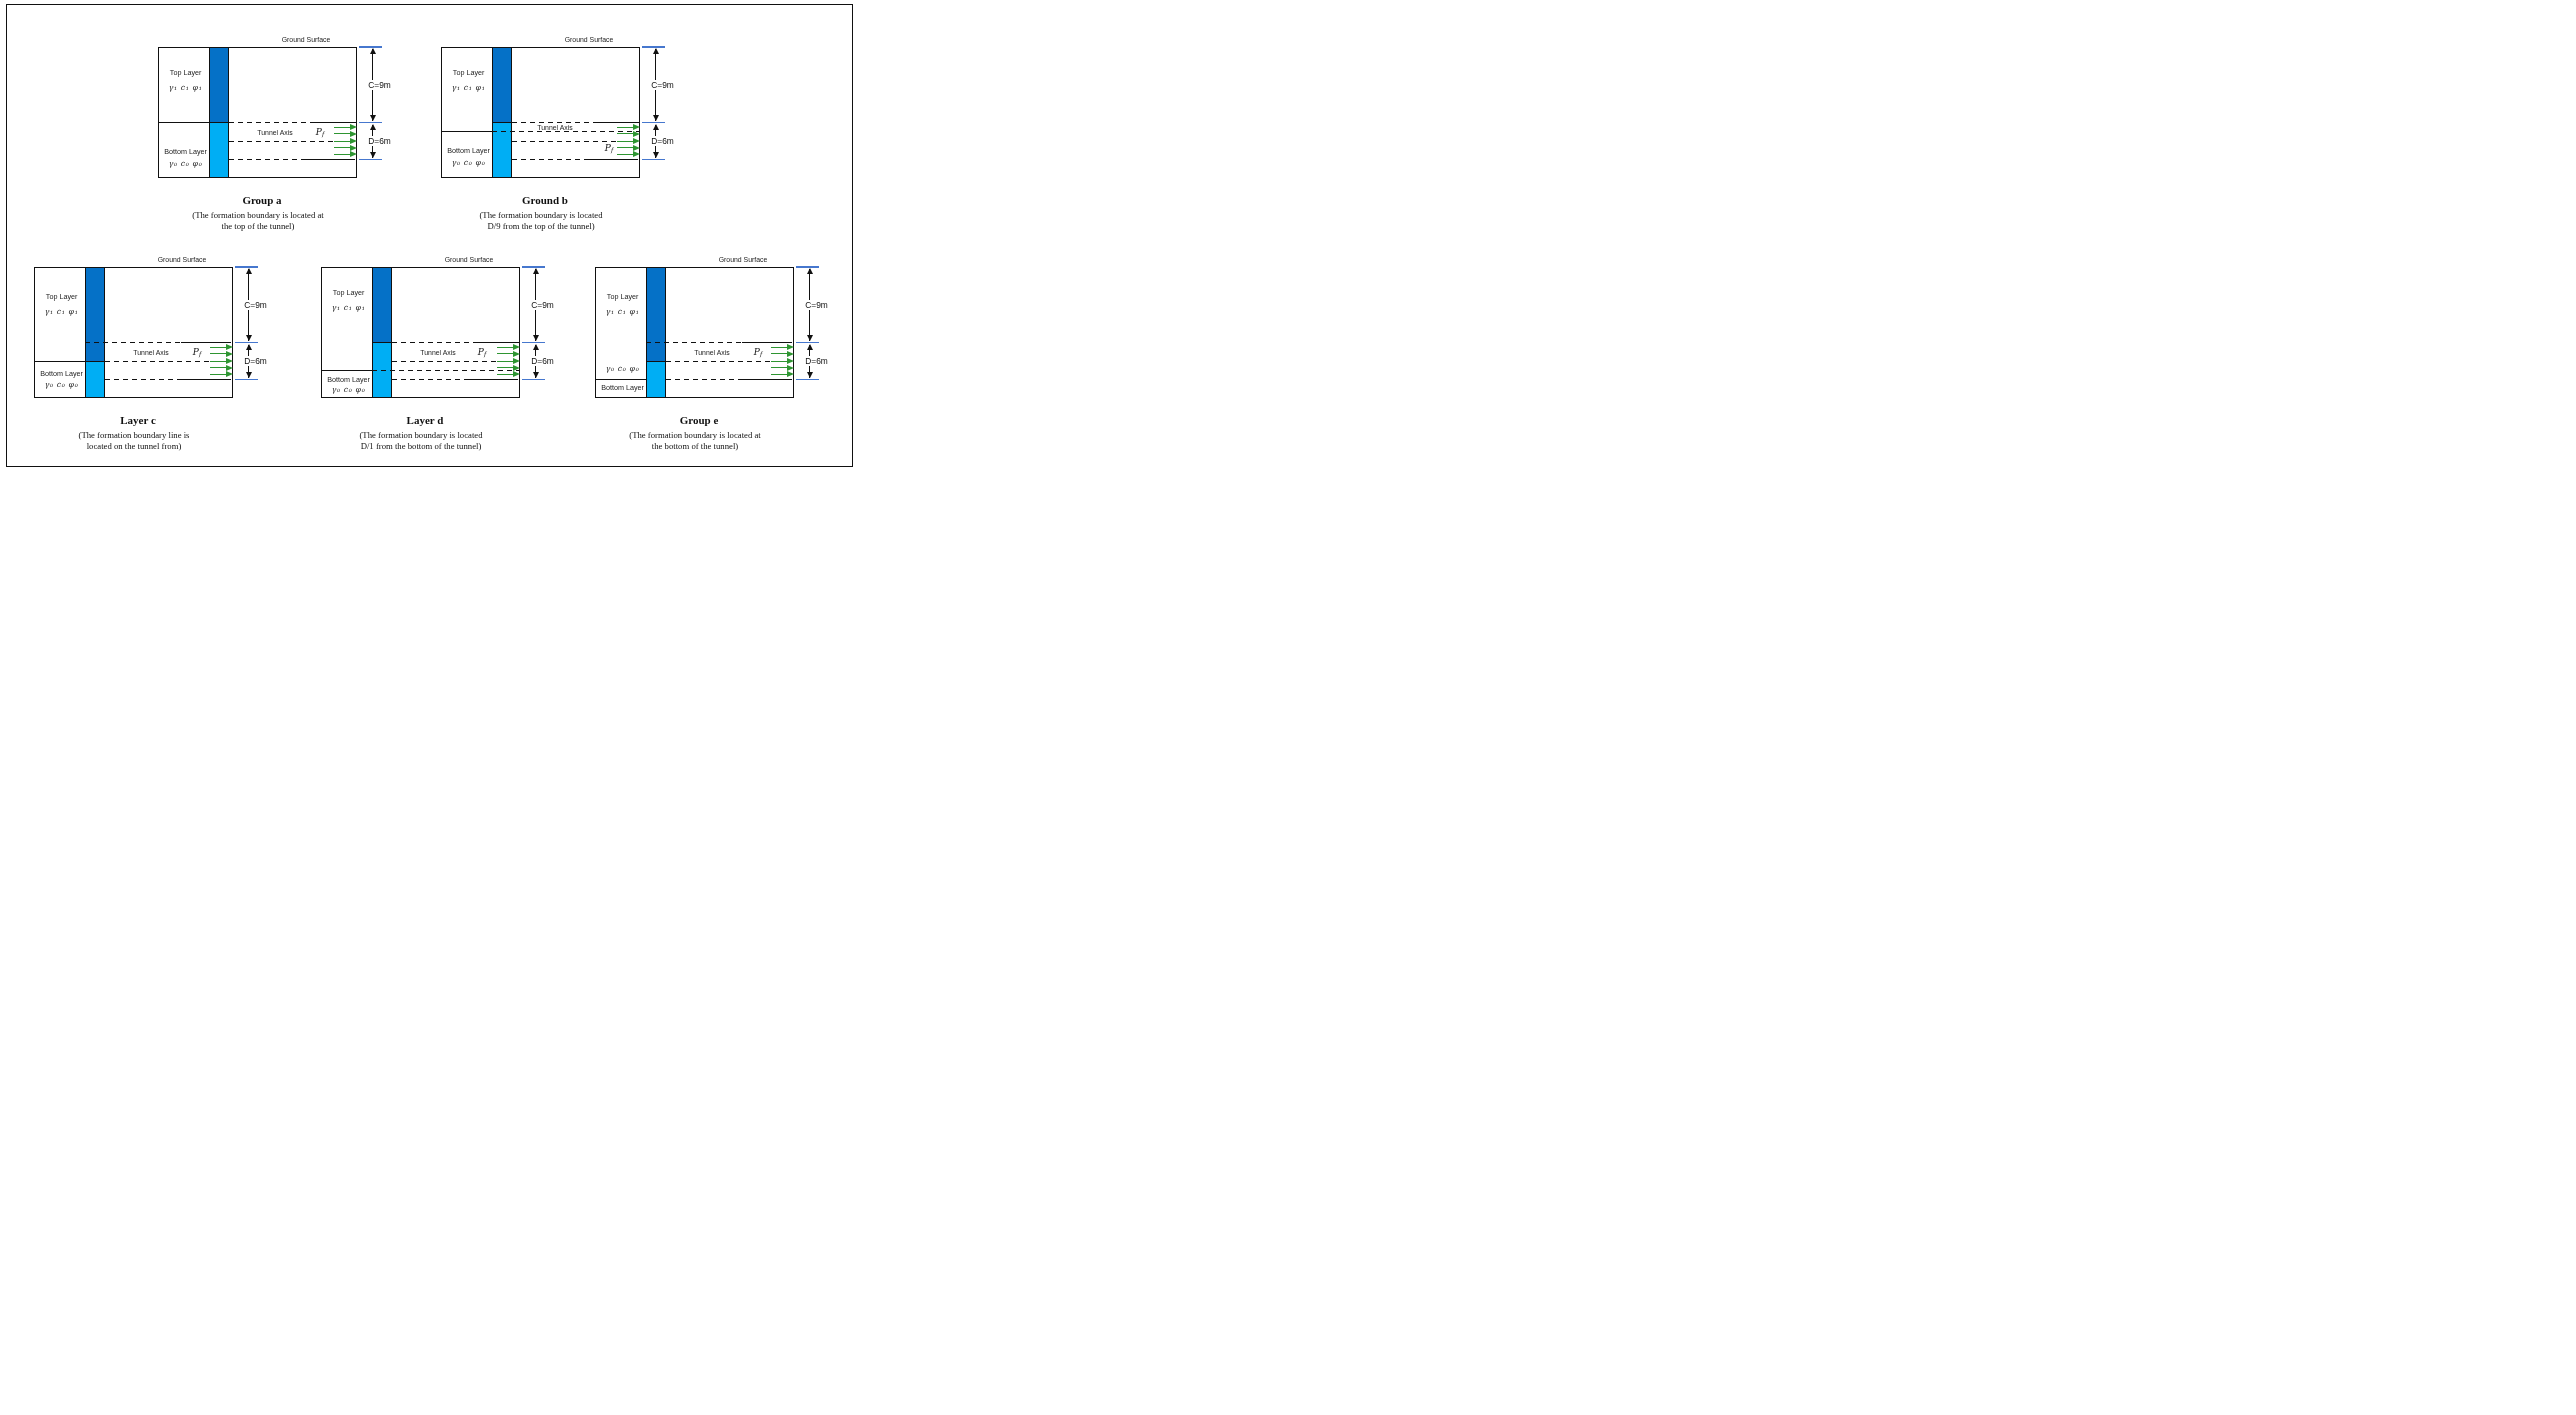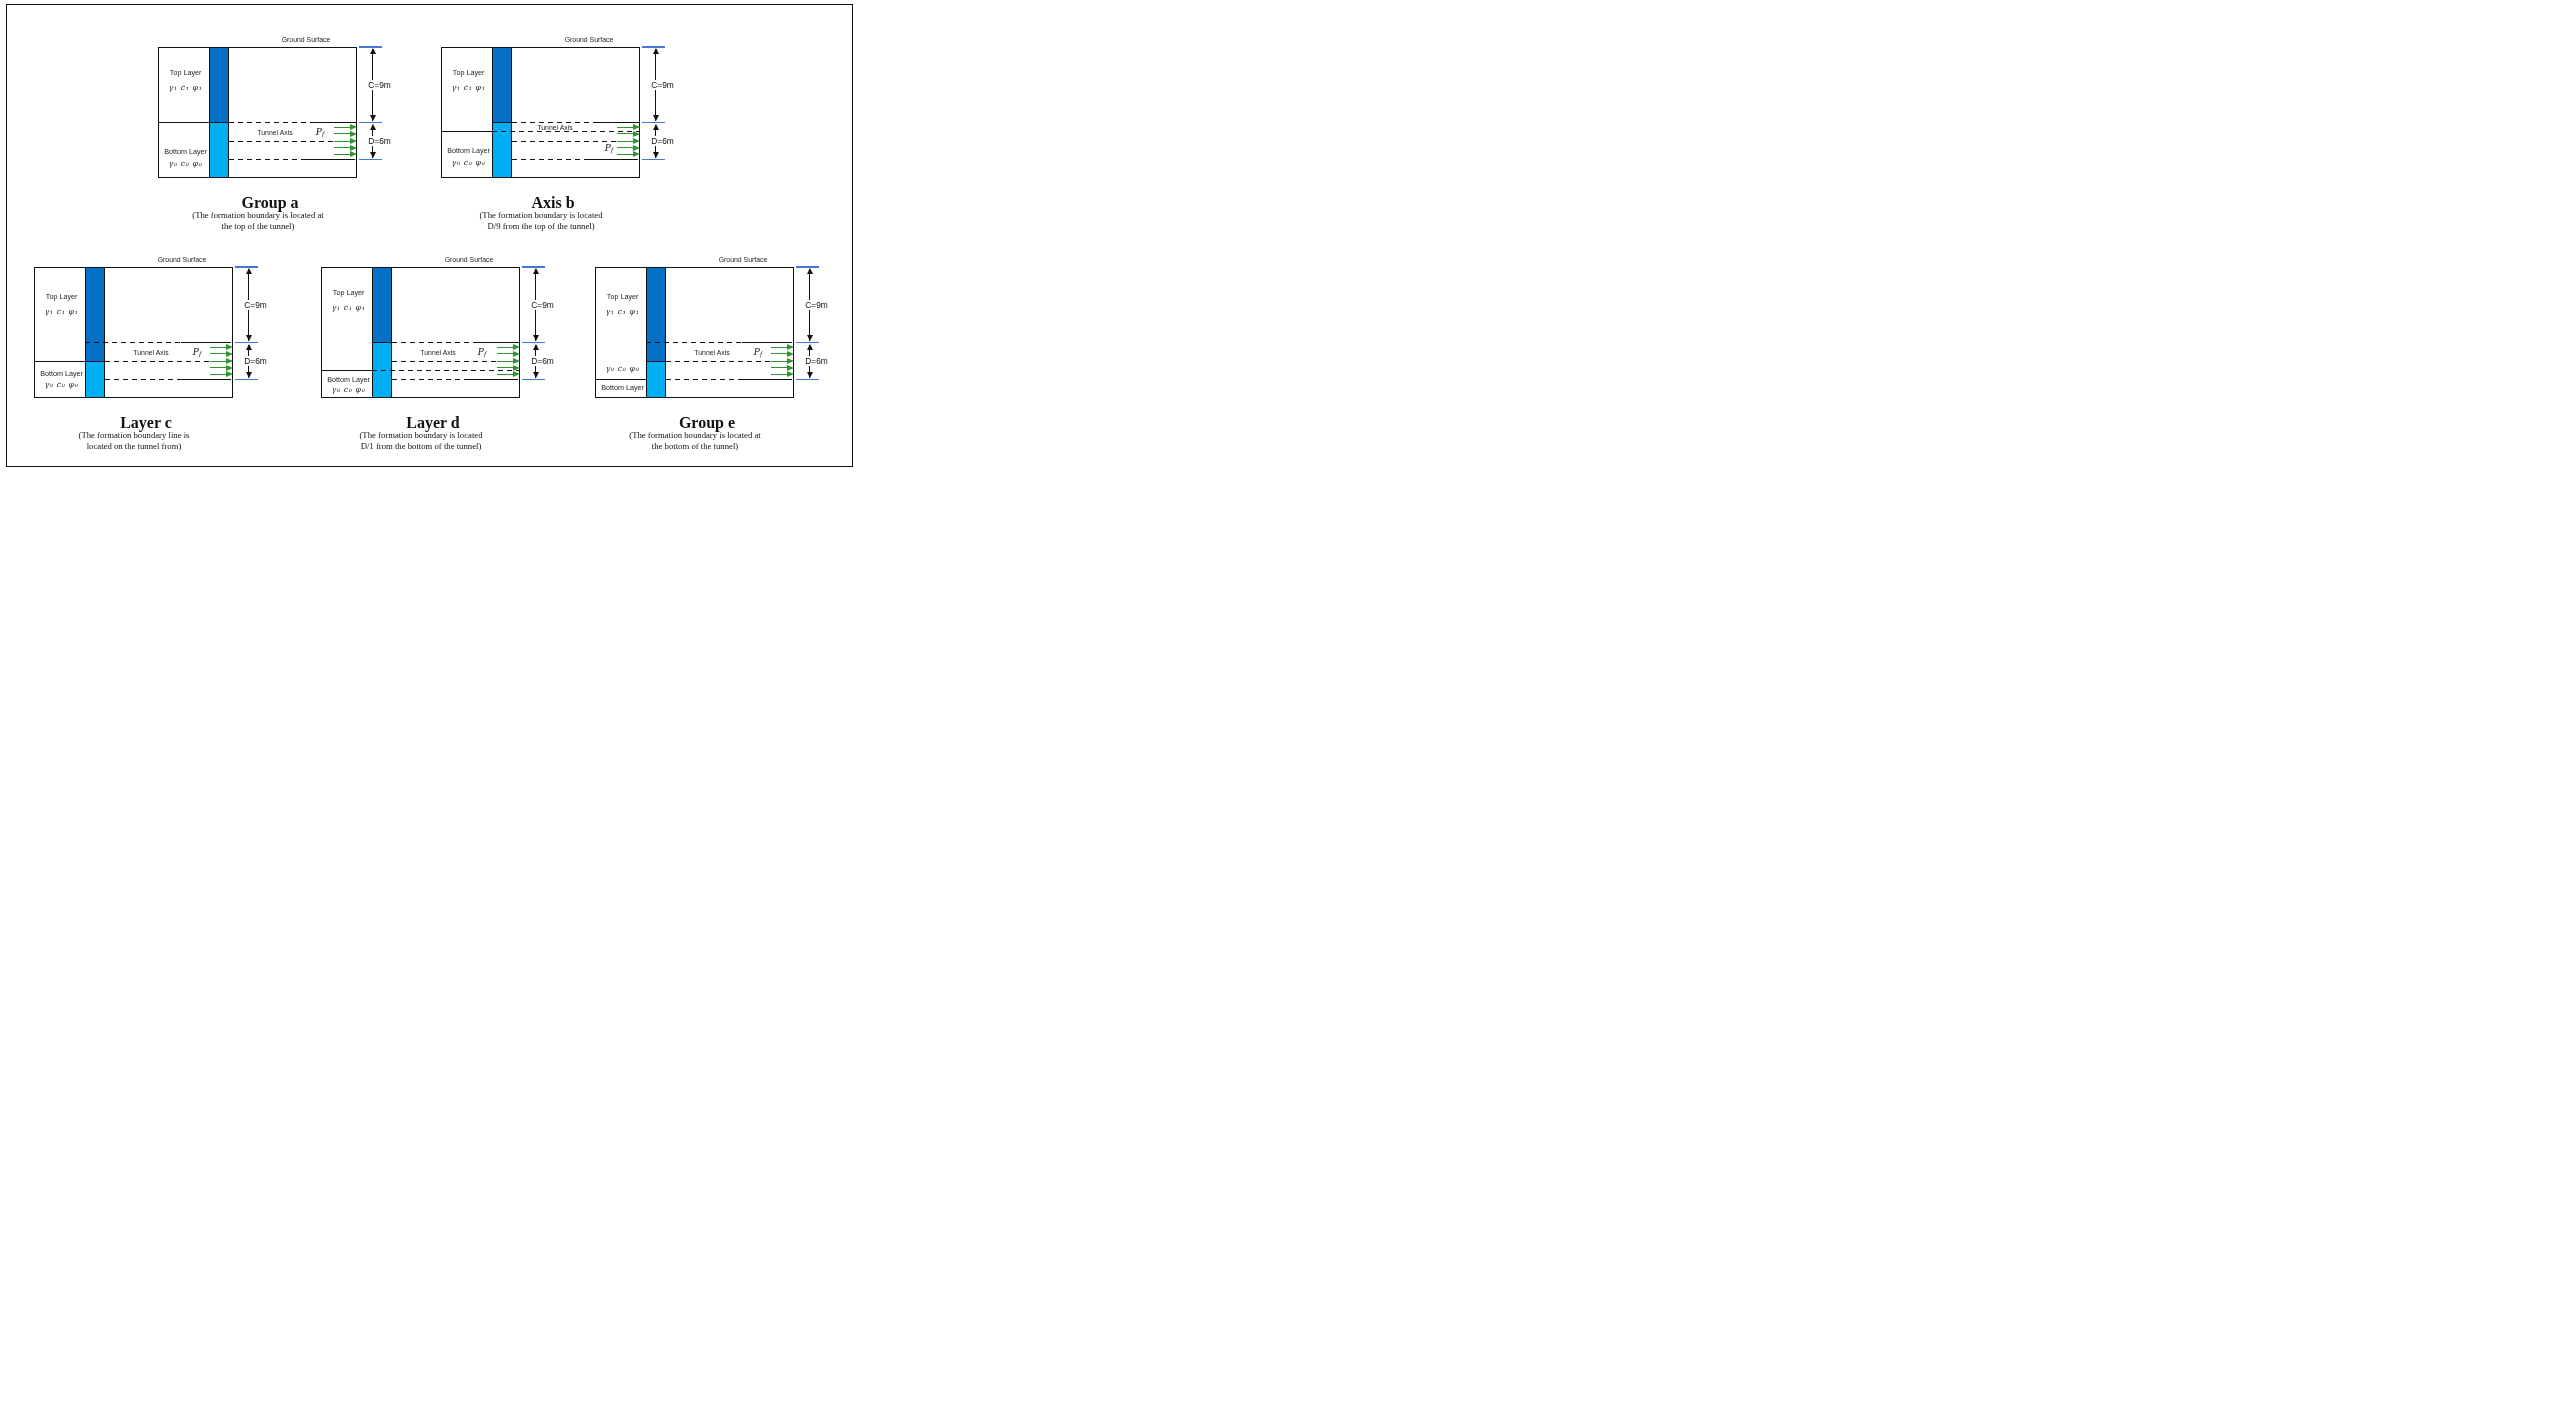--- a/index.html
+++ b/index.html
@@ -28,22 +28,22 @@
   .arrow-head{position:absolute;width:0;height:0;border-top:3px solid transparent;
               border-bottom:3px solid transparent;z-index:2;}
   .tick{position:absolute;left:201px;width:23px;height:1.2px;z-index:2;}
   .vshaft{position:absolute;left:214px;width:1.2px;background:#111;z-index:2;}
   .vhead{position:absolute;left:212px;width:0;height:0;border-left:3px solid transparent;
          border-right:3px solid transparent;z-index:2;}
   .vhead.up{border-bottom:6.6px solid #111;}
   .vhead.down{border-top:6.6px solid #111;}
   .dimlbl{position:absolute;left:209px;font-size:8.4px;background:#fff;padding:0 1.2px;
           white-space:nowrap;z-index:3;}
-  .cap-title{position:absolute;left:112px;top:147px;transform:translateX(-50%);
-             font-family:"Liberation Serif",serif;font-weight:700;font-size:16px;
+  .cap-title{position:absolute;left:104px;top:147px;transform:translateX(-50%);
+             font-family:"Liberation Serif",serif;font-weight:700;font-size:11px;
              white-space:nowrap;z-index:4;}
   .cap-line{position:absolute;transform:translateX(-50%);left:100px;
             font-family:"Liberation Serif",serif;font-size:8.7px;white-space:nowrap;z-index:4;}
 </style>
 </head>
 <body>
 
 <div class="page">
   <div class="frame"></div>
   <div id="diagrams">
@@ -123,21 +123,21 @@
         <div class="vhead up" style="top: 77px;"></div>
         <div class="vhead down" style="top: 105px;"></div>
         <div class="dimlbl" style="top: 89px;">D=6m</div>
         <div class="lbl small" style="left: 148px; top: -8.4px;">Ground Surface</div>
         <div class="lbl" style="left: 27.6px; top: 25px;">Top Layer</div>
         <div class="lbl params" style="left: 27.6px; top: 40px;">γ₁  c₁  φ₁</div>
         <div class="lbl" style="left: 27.6px; top: 103px;">Bottom Layer</div>
         <div class="lbl params" style="left: 27.6px; top: 115px;">γ₀  c₀  φ₀</div>
         <div class="lbl small" style="left: 114px; top: 80px;">Tunnel Axis</div>
         <div class="pf" style="left: 168px; top: 101px;"><span>P</span><span class="sub">f</span></div>
-        <div class="cap-title">Axis b</div>
+        <div class="cap-title">Ground b</div>
         <div class="cap-line" style="top: 163px;">(The formation boundary is located</div>
         <div class="cap-line" style="top: 174px;">D/9 from the top of the tunnel)</div>
       </div>
       <div class="diagram" style="left: 34px; top: 267px;">
         <div class="box"></div>
         <div class="bar" style="background: rgb(0, 174, 244);">
           <div class="bar-top" style="height: 94px; background: rgb(5, 113, 199);"></div>
         </div>
         <div class="hl dash overbar" style="left: 51px; top: 75px; width: 98px;"></div>
         <div class="hl solid" style="left: 147px; top: 75px; width: 50px;"></div>

